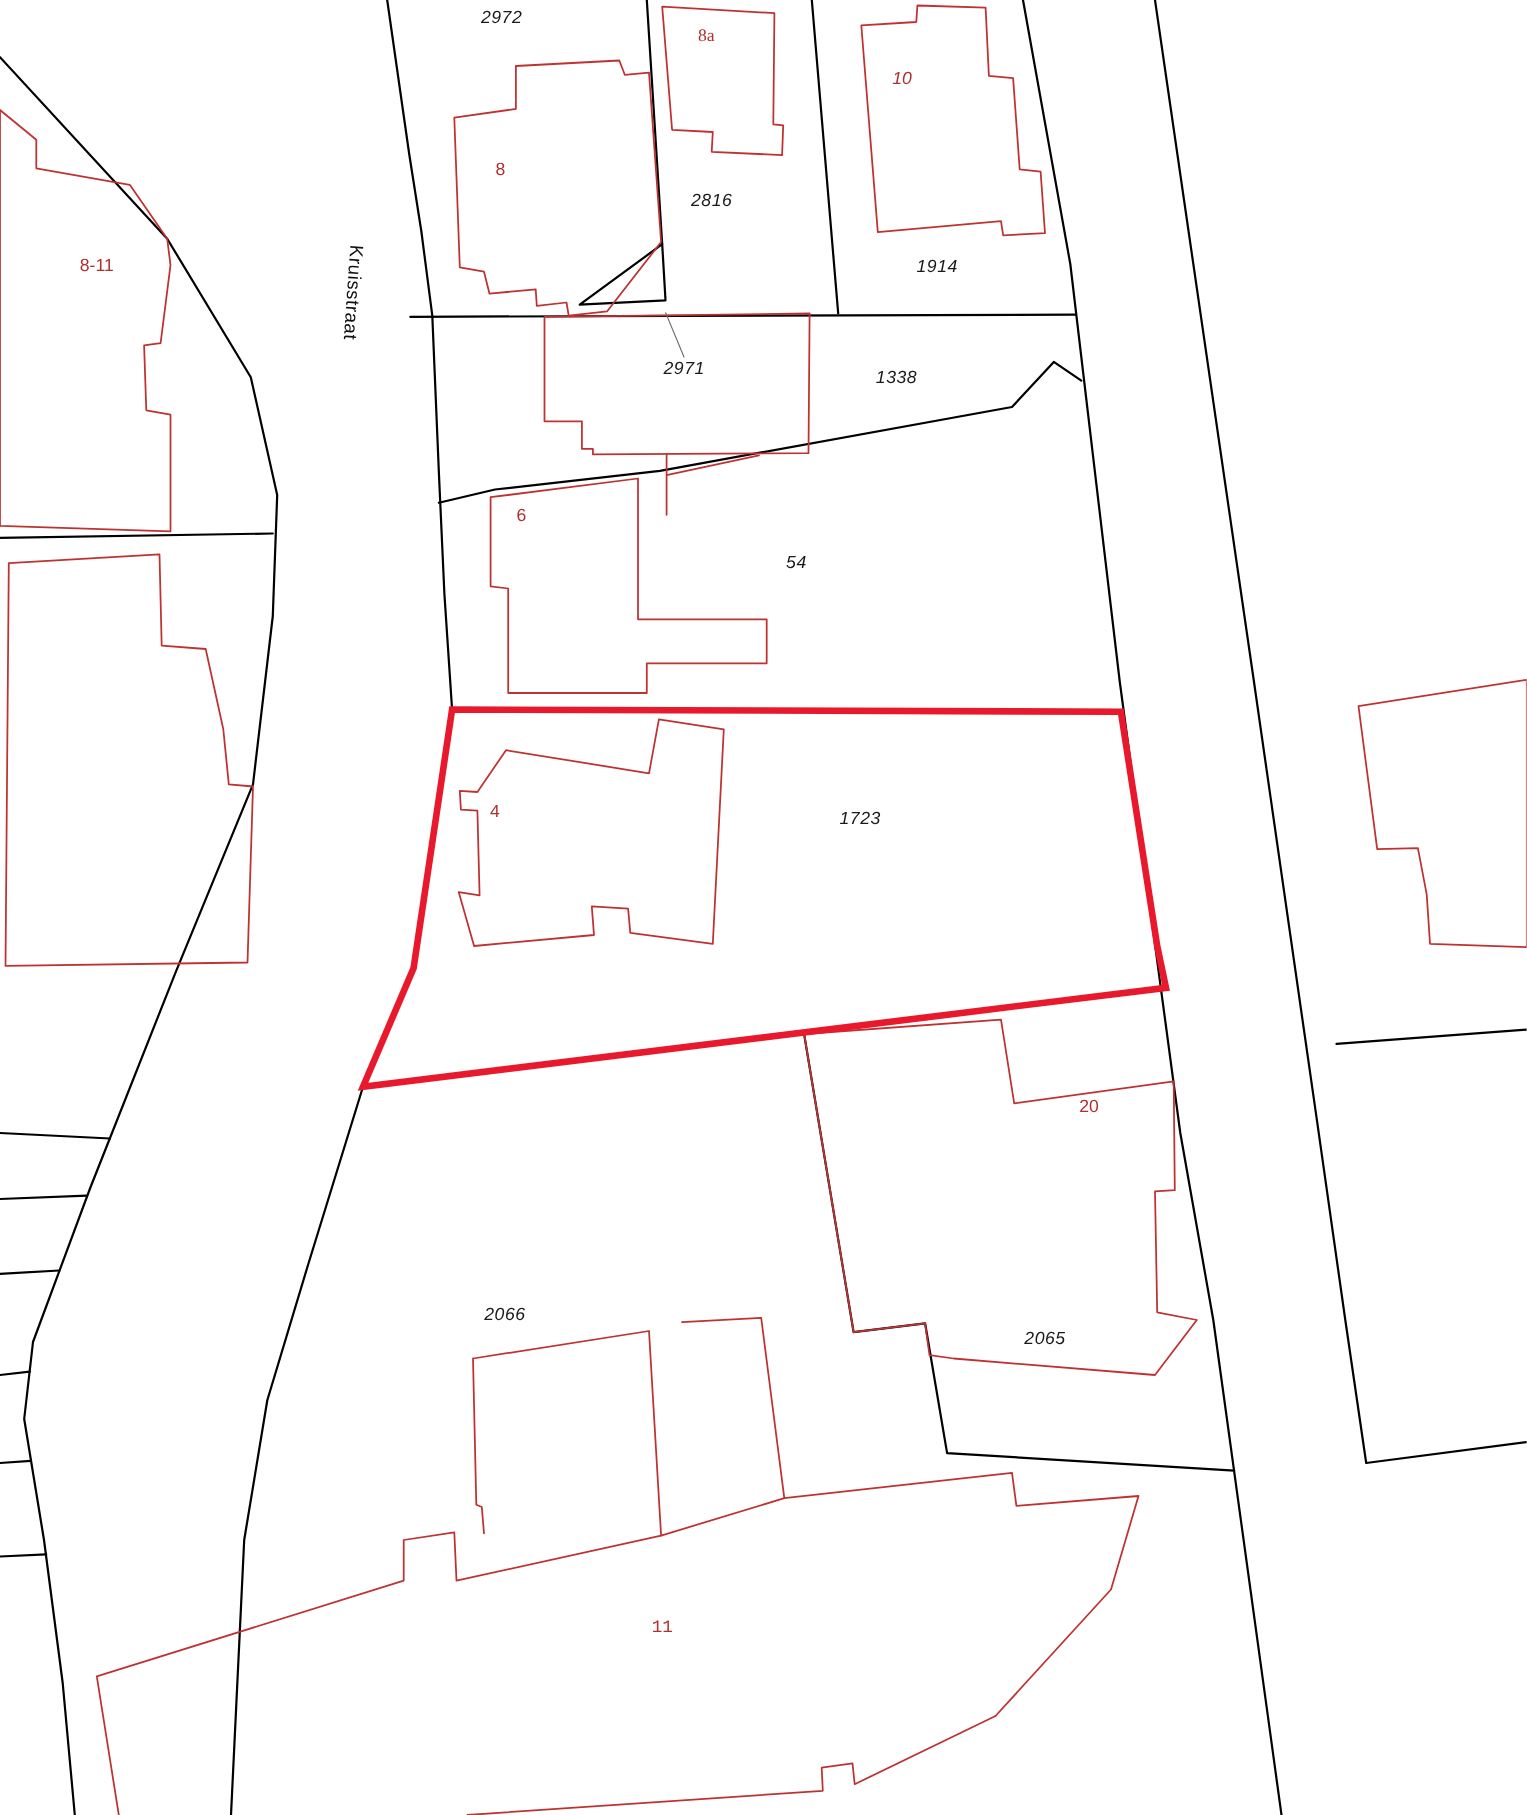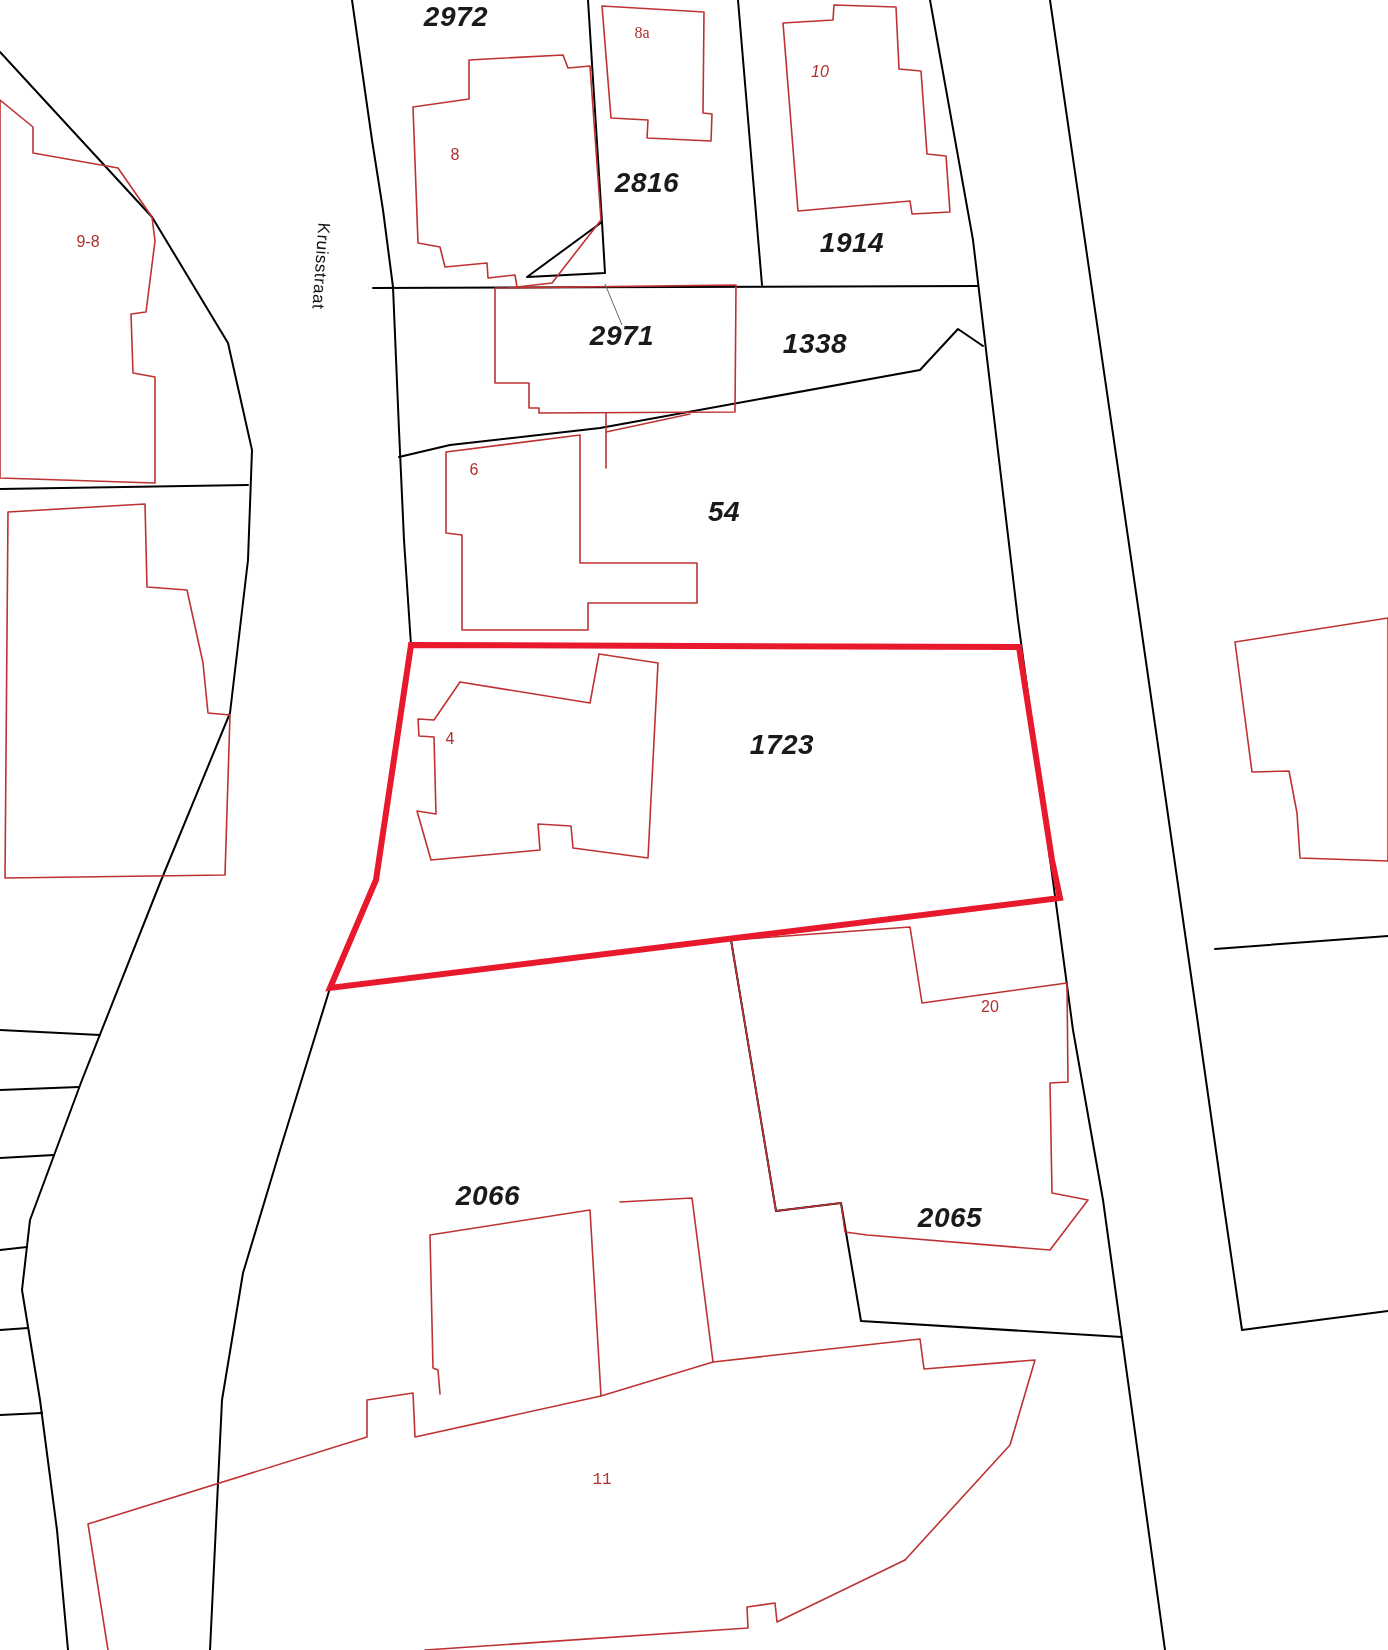--- a/index.html
+++ b/index.html
@@ -14,23 +14,22 @@
   .label-layer{position:absolute;left:0;top:0;width:100%;height:100%;pointer-events:none;}
   .lbl{
     position:absolute;
     transform:translate(-50%,-50%);
     white-space:nowrap;
     line-height:1;
   }
   .lbl.parcel{
     font-style:italic;
     color:var(--parcel-label,#1a1a1a);
-    font-size:28px;
+    font-size:16px;
     letter-spacing:.5px;
-    font-weight:bold;
   }
   .lbl.bldg{
     color:var(--building-label,#b03030);
     font-size:16px;
   }
   .lbl.street{
     color:#111;
     font-size:17px;
     transform:translate(-50%,-50%) rotate(94deg);
     letter-spacing:.5px;
@@ -84,23 +83,23 @@
   <div class="label-layer">
     <span class="lbl street" id="street-label" style="left: 321px; top: 266px;">Kruisstraat</span>
 
   <span class="lbl parcel" style="left: 456px; top: 17px;">2972</span>
       <span class="lbl parcel" style="left: 647px; top: 183px;">2816</span>
       <span class="lbl parcel" style="left: 852px; top: 243px;">1914</span>
       <span class="lbl parcel" style="left: 622px; top: 336px;">2971</span>
       <span class="lbl parcel" style="left: 815px; top: 344px;">1338</span>
       <span class="lbl parcel" style="left: 724px; top: 512px;">54</span>
       <span class="lbl parcel" style="left: 782px; top: 745px;">1723</span>
-      <span class="lbl parcel" style="left: 488px; top: 1196px;">2066</span>
+      <span class="lbl parcel" style="left: 459px; top: 1196px;">2066</span>
       <span class="lbl parcel" style="left: 950px; top: 1218px;">2065</span>
-      <span class="lbl bldg" style="left: 88px; top: 242px;">9-8</span>
+      <span class="lbl bldg" style="left: 88px; top: 242px;">8-11</span>
       <span class="lbl bldg" style="left: 455px; top: 155px;">8</span>
       <span class="lbl bldg" style="left: 642px; top: 33px; font-family: Liberation Serif, serif;">8a</span>
       <span class="lbl bldg" style="left: 820px; top: 72px; font-style: italic;">10</span>
       <span class="lbl bldg" style="left: 474px; top: 470px;">6</span>
       <span class="lbl bldg" style="left: 450px; top: 739px;">4</span>
       <span class="lbl bldg" style="left: 990px; top: 1007px;">20</span>
       <span class="lbl bldg" style="left: 602px; top: 1480px; font-family: Liberation Mono, monospace;">11</span>
     </div>
 </div>
 

